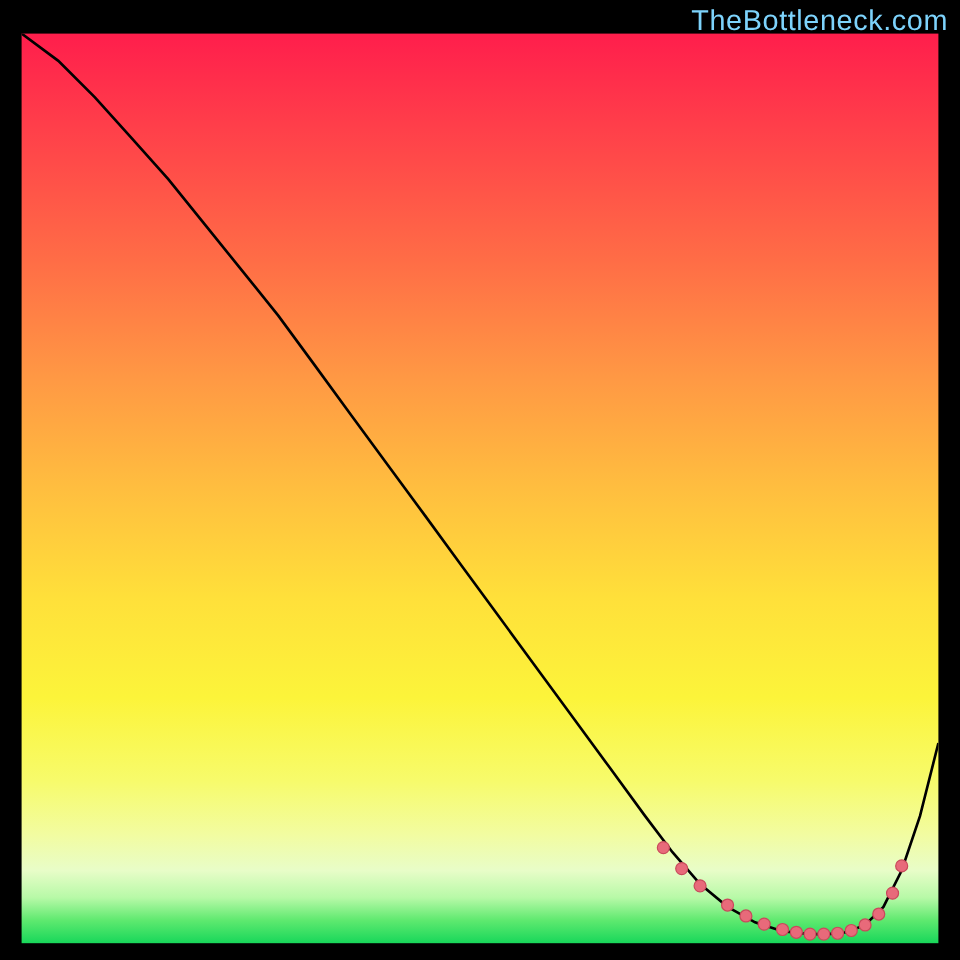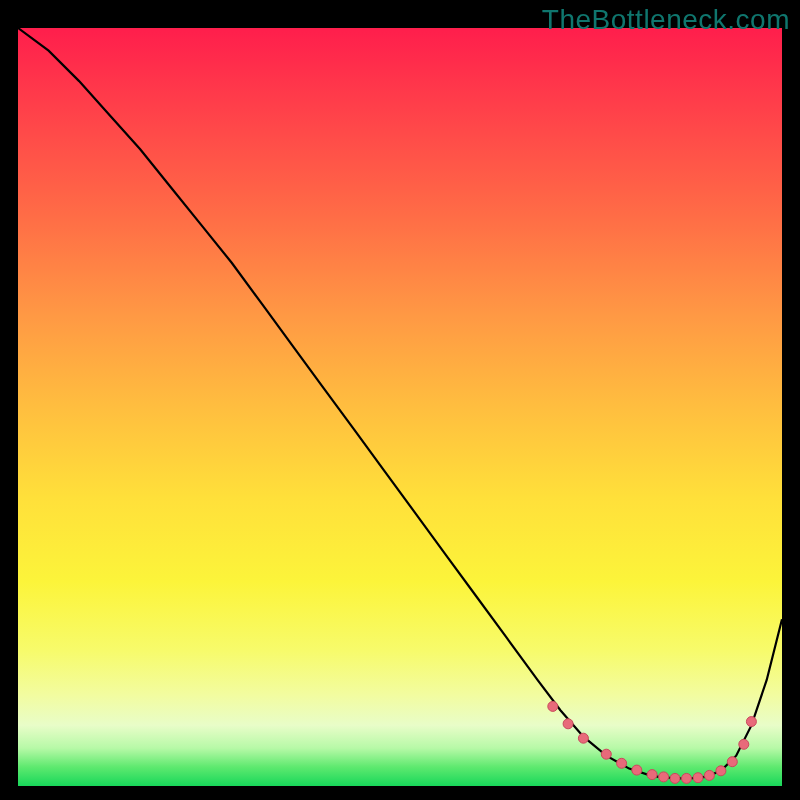--- a/index.html
+++ b/index.html
@@ -14,22 +14,22 @@
     position: relative;
     width: 800px;
     height: 800px;
     background: #000;
   }
   .watermark {
     position: absolute;
     top: 4px;
     right: 10px;
     font-family: Arial, Helvetica, sans-serif;
-    font-size: 28px;
-    color: #0f766e;
+    font-size: 24px;
+    color: #7dd3fc;
     letter-spacing: 0.5px;
     z-index: 10;
   }
   .plot {
     position: absolute;
     left: 18px;
     top: 28px;
     width: 764px;
     height: 758px;
     

